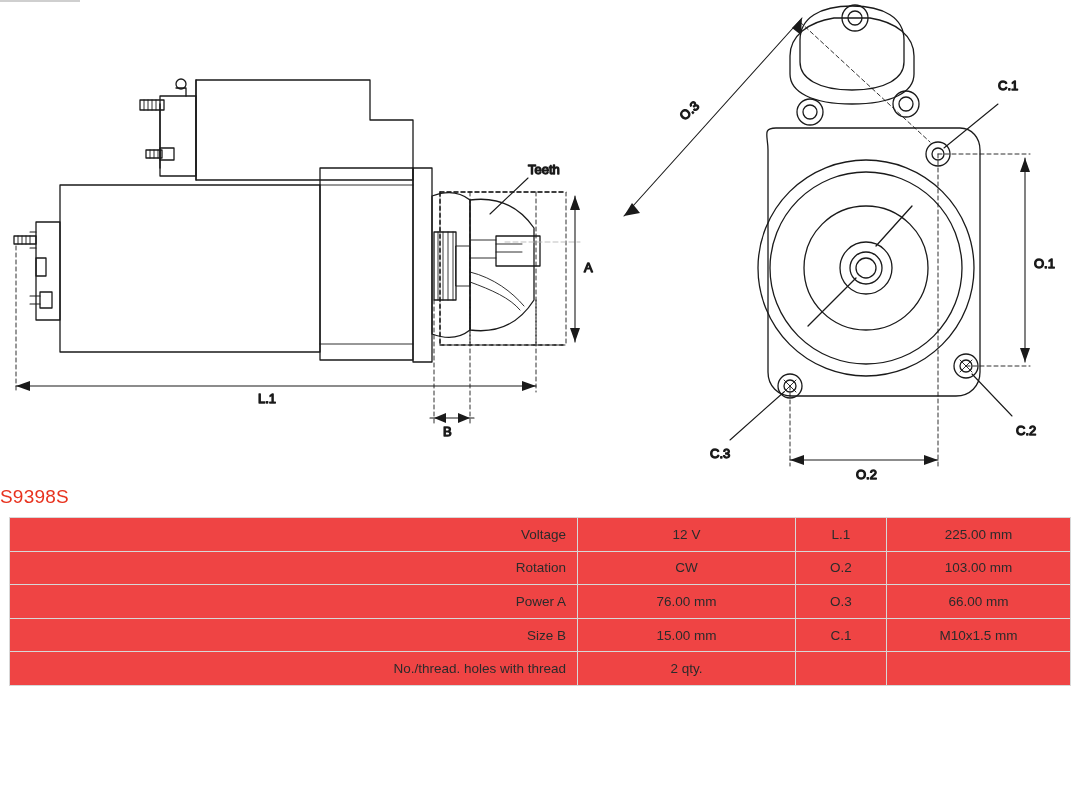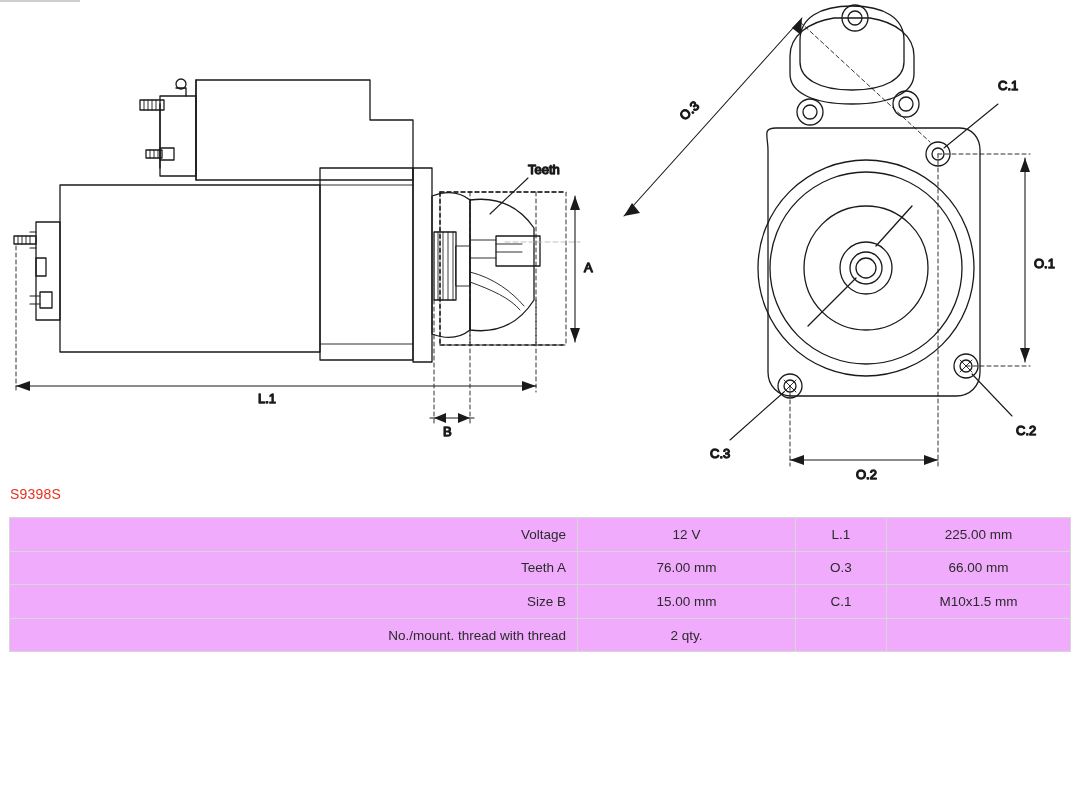--- a/index.html
+++ b/index.html
@@ -25,41 +25,41 @@
     left: 0;
     top: 0;
     width: 1080px;
     height: 482px;
   }
   .drawing-area svg {
     display: block;
   }
   .part-number {
     position: absolute;
-    left: 10px;
+    left: 0;
     top: 486px;
-    font-size: 14px;
+    font-size: 19px;
     color: #e8321e;
     font-family: "Liberation Sans", sans-serif;
     letter-spacing: 0.2px;
   }
   table.spec {
     position: absolute;
     left: 9px;
     top: 517px;
     width: 1062px;
     border-collapse: collapse;
     font-size: 13.5px;
   }
   table.spec td {
     border: 1px solid #d7d7d7;
     height: 32.6px;
     padding: 0 11px;
     vertical-align: middle;
-    background: #f0abfc;
+    background: #ef4444;
   }
   td.label {
     background: #e0e0e0;
     text-align: right;
     color: #2b2b2b;
     width: 545px;
   }
   td.value {
     text-align: center;
     color: #2b2b2b;
@@ -276,33 +276,39 @@
 
   <table class="spec">
     <tbody>
       <tr>
         <td class="label">Voltage</td>
         <td class="value">12 V</td>
         <td class="label2">L.1</td>
         <td class="value2">225.00 mm</td>
       </tr>
       <tr>
-        <td class="label">Teeth A</td>
+        <td class="label">Rotation</td>
+        <td class="value">CW</td>
+        <td class="label2">O.2</td>
+        <td class="value2">103.00 mm</td>
+      </tr>
+      <tr>
+        <td class="label">Power A</td>
         <td class="value">76.00 mm</td>
         <td class="label2">O.3</td>
         <td class="value2">66.00 mm</td>
       </tr>
       <tr>
         <td class="label">Size B</td>
         <td class="value">15.00 mm</td>
         <td class="label2">C.1</td>
         <td class="value2">M10x1.5 mm</td>
       </tr>
       <tr>
-        <td class="label">No./mount. thread with thread</td>
+        <td class="label">No./thread. holes with thread</td>
         <td class="value">2 qty.</td>
         <td class="label2"></td>
         <td class="value2"></td>
       </tr>
     </tbody>
   </table>
 
 </div>
 
 </body></html>

